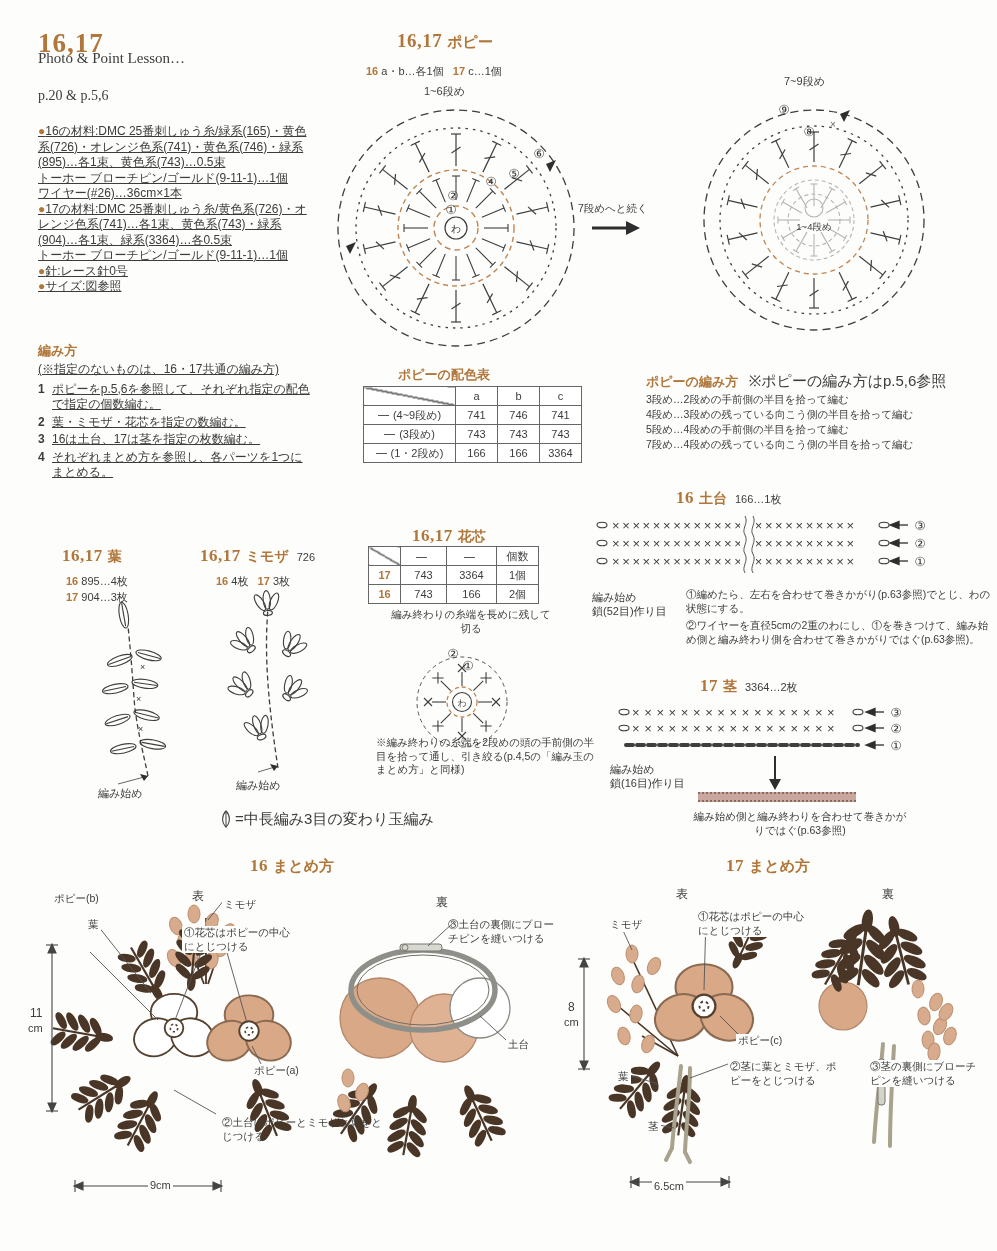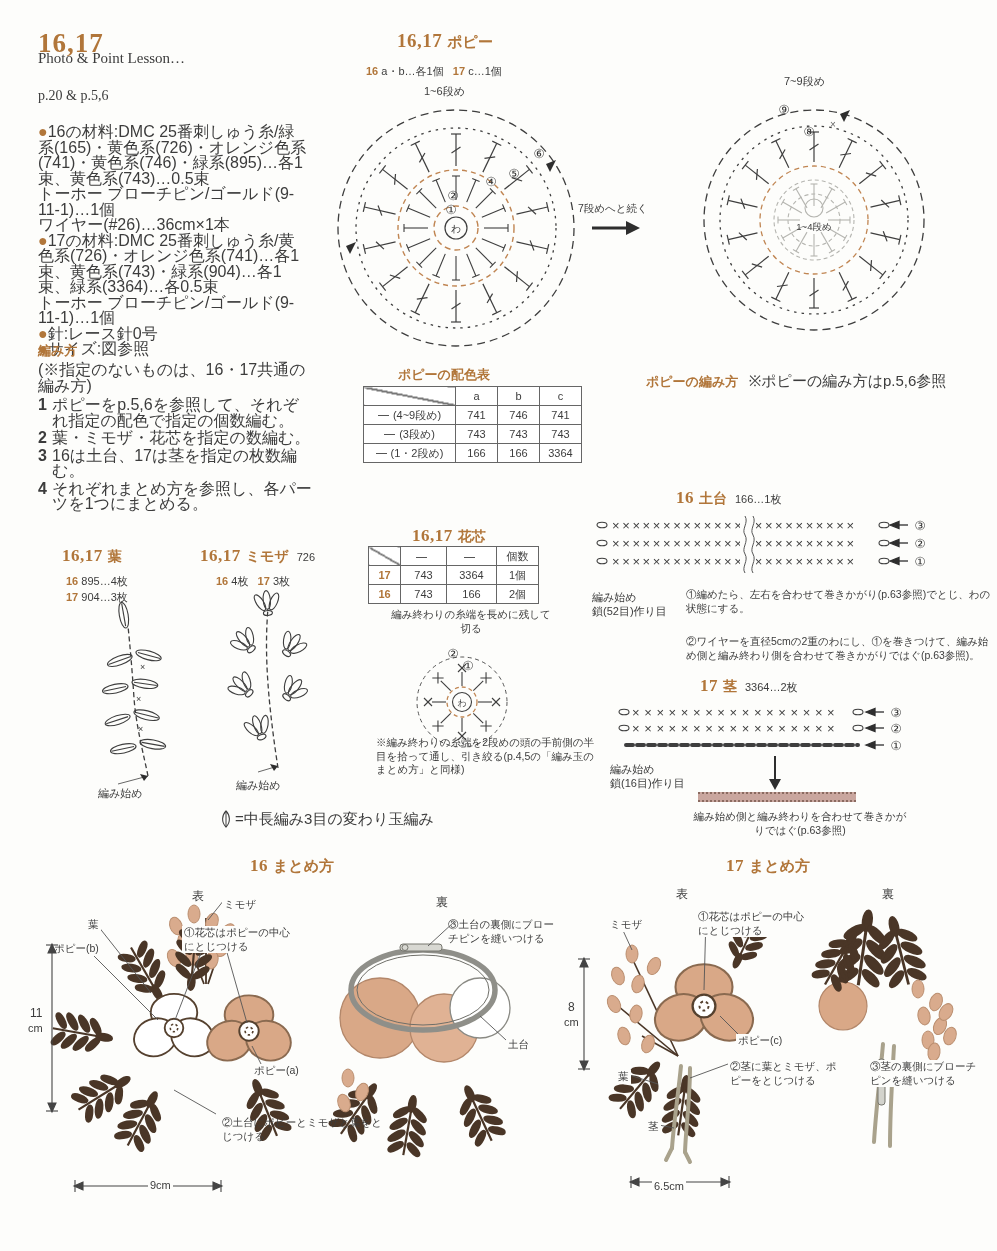--- a/index.html
+++ b/index.html
@@ -11,21 +11,21 @@
   }
   .abs { position: absolute; }
   .accent { color: #b1763a; }
   .serif { font-family: "Liberation Serif", serif; }
   .bold { font-weight: bold; }
   .h-main { font-family:"Liberation Serif",serif; font-size:27px; font-weight:bold; color:#b1763a; letter-spacing:1px; }
   .sh { position:absolute; color:#b1763a; font-weight:bold; white-space:nowrap; }
   .sh .no { font-family:"Liberation Serif",serif; font-size:17px; letter-spacing:.5px; }
   .sh .nm { font-size:14px; margin-left:5px; }
   .sh .plain { color:#3c3c3c; font-weight:normal; font-size:11px; margin-left:8px; }
-  .small { font-size:16px; line-height:15.5px; }
+  .small { font-size:12px; line-height:15.5px;text-decoration:underline; }
   .tiny  { font-size:15px; line-height:14.5px; }
   .spec { position:absolute; font-size:11px; white-space:nowrap; }
   .spec .accent { font-weight:bold; }
   .lbl-s { position:absolute; font-size:11px; white-space:nowrap;text-align:right; }
   .note-s { position:absolute; font-size:10.5px; line-height:13.5px; }
   .step { padding-left:14px; text-indent:-14px; margin-bottom:2px; }
   .step .n { font-weight:bold; display:inline-block; width:14px; text-indent:0; }
   table.ct { border-collapse: collapse; position:absolute; background:#fff; }
   table.ct td { border:1px solid #666; font-size:11px; text-align:center; height:19px; padding:0 4px; }
   table.ct td.lbl { text-align:center; width:92px; }
@@ -270,20 +270,26 @@
           <td>166</td>
           <td>3364</td>
     </tr>
   </tbody>
     </table>
 
   <div class="abs" style="left:646px;top:372px;white-space:nowrap">
     <span class="accent bold" style="font-size:13px">ポピーの編み方</span>
     <span class="tiny" style="margin-left:6px">※ポピーの編み方はp.5,6参照</span>
   </div>
+  <div class="note-s" style="left:646px;top:392px;width:345px;line-height:15px">
+    <div>3段め…2段めの手前側の半目を拾って編む</div>
+    <div>4段め…3段めの残っている向こう側の半目を拾って編む</div>
+    <div>5段め…4段めの手前側の半目を拾って編む</div>
+    <div>7段め…4段めの残っている向こう側の半目を拾って編む</div>
+  </div>
 
   <div class="sh" style="left:676px;top:488px">
     <span class="no">16</span><span class="nm">土台</span><span class="plain">166…1枚</span>
   </div>
   <svg class="abs" style="left:590px;top:512px" width="340" height="76" viewBox="0 0 340 76">
     <g fill="none" stroke="#3e3e3e" stroke-width="1.1">
       <ellipse cx="12" cy="13" rx="5" ry="2.8"></ellipse>
         <ellipse cx="12" cy="31" rx="5" ry="2.8"></ellipse>
         <ellipse cx="12" cy="49" rx="5" ry="2.8"></ellipse>
       <ellipse cx="294" cy="13" rx="5" ry="2.8"></ellipse>
@@ -305,21 +311,21 @@
         <polygon points="300,49 309,45.5 309,52.5"></polygon>
     </g>
     <text class="mk" x="330" y="18" text-anchor="middle">③</text>
     <text class="mk" x="330" y="36" text-anchor="middle">②</text>
     <text class="mk" x="330" y="54" text-anchor="middle">①</text>
   </svg>
   <div class="lbl-s" style="left:592px;top:590px">編み始め</div>
   <div class="lbl-s" style="left:592px;top:604px">鎖(52目)作り目</div>
   <div class="note-s" style="left:686px;top:588px;width:305px">
     <div>①編めたら、左右を合わせて巻きかがり(p.63参照)でとじ、わの状態にする。</div>
-    <div style="margin-top:20px">②ワイヤーを直径5cmの2重のわにし、①を巻きつけて、編み始め側と編み終わり側を合わせて巻きかがりではぐ(p.63参照)。</div>
+    <div style="margin-top:4px">②ワイヤーを直径5cmの2重のわにし、①を巻きつけて、編み始め側と編み終わり側を合わせて巻きかがりではぐ(p.63参照)。</div>
   </div>
 
   <div class="sh" style="left:62px;top:546px">
     <span class="no">16,17</span><span class="nm">葉</span>
   </div>
   <div class="spec" style="left:66px;top:574px"><span class="accent">16</span>&nbsp;<span>895…4枚</span></div>
   <div class="spec" style="left:66px;top:590px"><span class="accent">17</span>&nbsp;<span>904…3枚</span></div>
   <svg class="abs" style="left:52px;top:608px" width="150" height="178" viewBox="0 0 150 178">
     <path d="M96,168 C92,148 84,118 82,90 C80,60 78,38 76,18" fill="none" stroke="#3e3e3e" stroke-width="1.3" stroke-dasharray="5 3"></path>
     <g fill="none" stroke="#3e3e3e" stroke-width="1.1">
@@ -516,21 +522,21 @@
     <g class="leader">
       <line x1="188" y1="142" x2="162" y2="118"></line>
       <line x1="136" y1="24" x2="110" y2="48"></line>
     </g>
   </svg>
 
   <div class="lbl-s" style="left:192px;top:888px;font-size:12px">表</div>
   <div class="lbl-s" style="left:436px;top:894px;font-size:12px">裏</div>
   <div class="lbl-s wbg" style="left:222px;top:898px;font-size:10.5px">ミモザ</div>
   <div class="lbl-s wbg" style="left:86px;top:918px;font-size:10.5px">葉</div>
-  <div class="lbl-s wbg" style="left:52px;top:942px;font-size:10.5px">ポピー(b)</div>
+  <div class="lbl-s wbg" style="left:52px;top:892px;font-size:10.5px">ポピー(b)</div>
   <div class="note-s wbg" style="left:182px;top:926px;width:120px">①花芯はポピーの中心にとじつける</div>
   <div class="note-s" style="left:448px;top:918px;width:112px">③土台の裏側にブローチピンを縫いつける</div>
   <div class="lbl-s wbg" style="left:252px;top:1064px;font-size:10.5px">ポピー(a)</div>
   <div class="lbl-s" style="left:508px;top:1038px;font-size:10.5px">土台</div>
   <div class="note-s" style="left:222px;top:1116px;width:160px">②土台にポピーとミモザと葉をとじつける</div>
 
   <svg class="abs" style="left:46px;top:944px" width="12" height="168" viewBox="0 0 12 168">
     <g class="meas">
         <line x1="6" y1="6" x2="6" y2="162"></line>
         <polygon points="6,0 2,9 10,9"></polygon>

